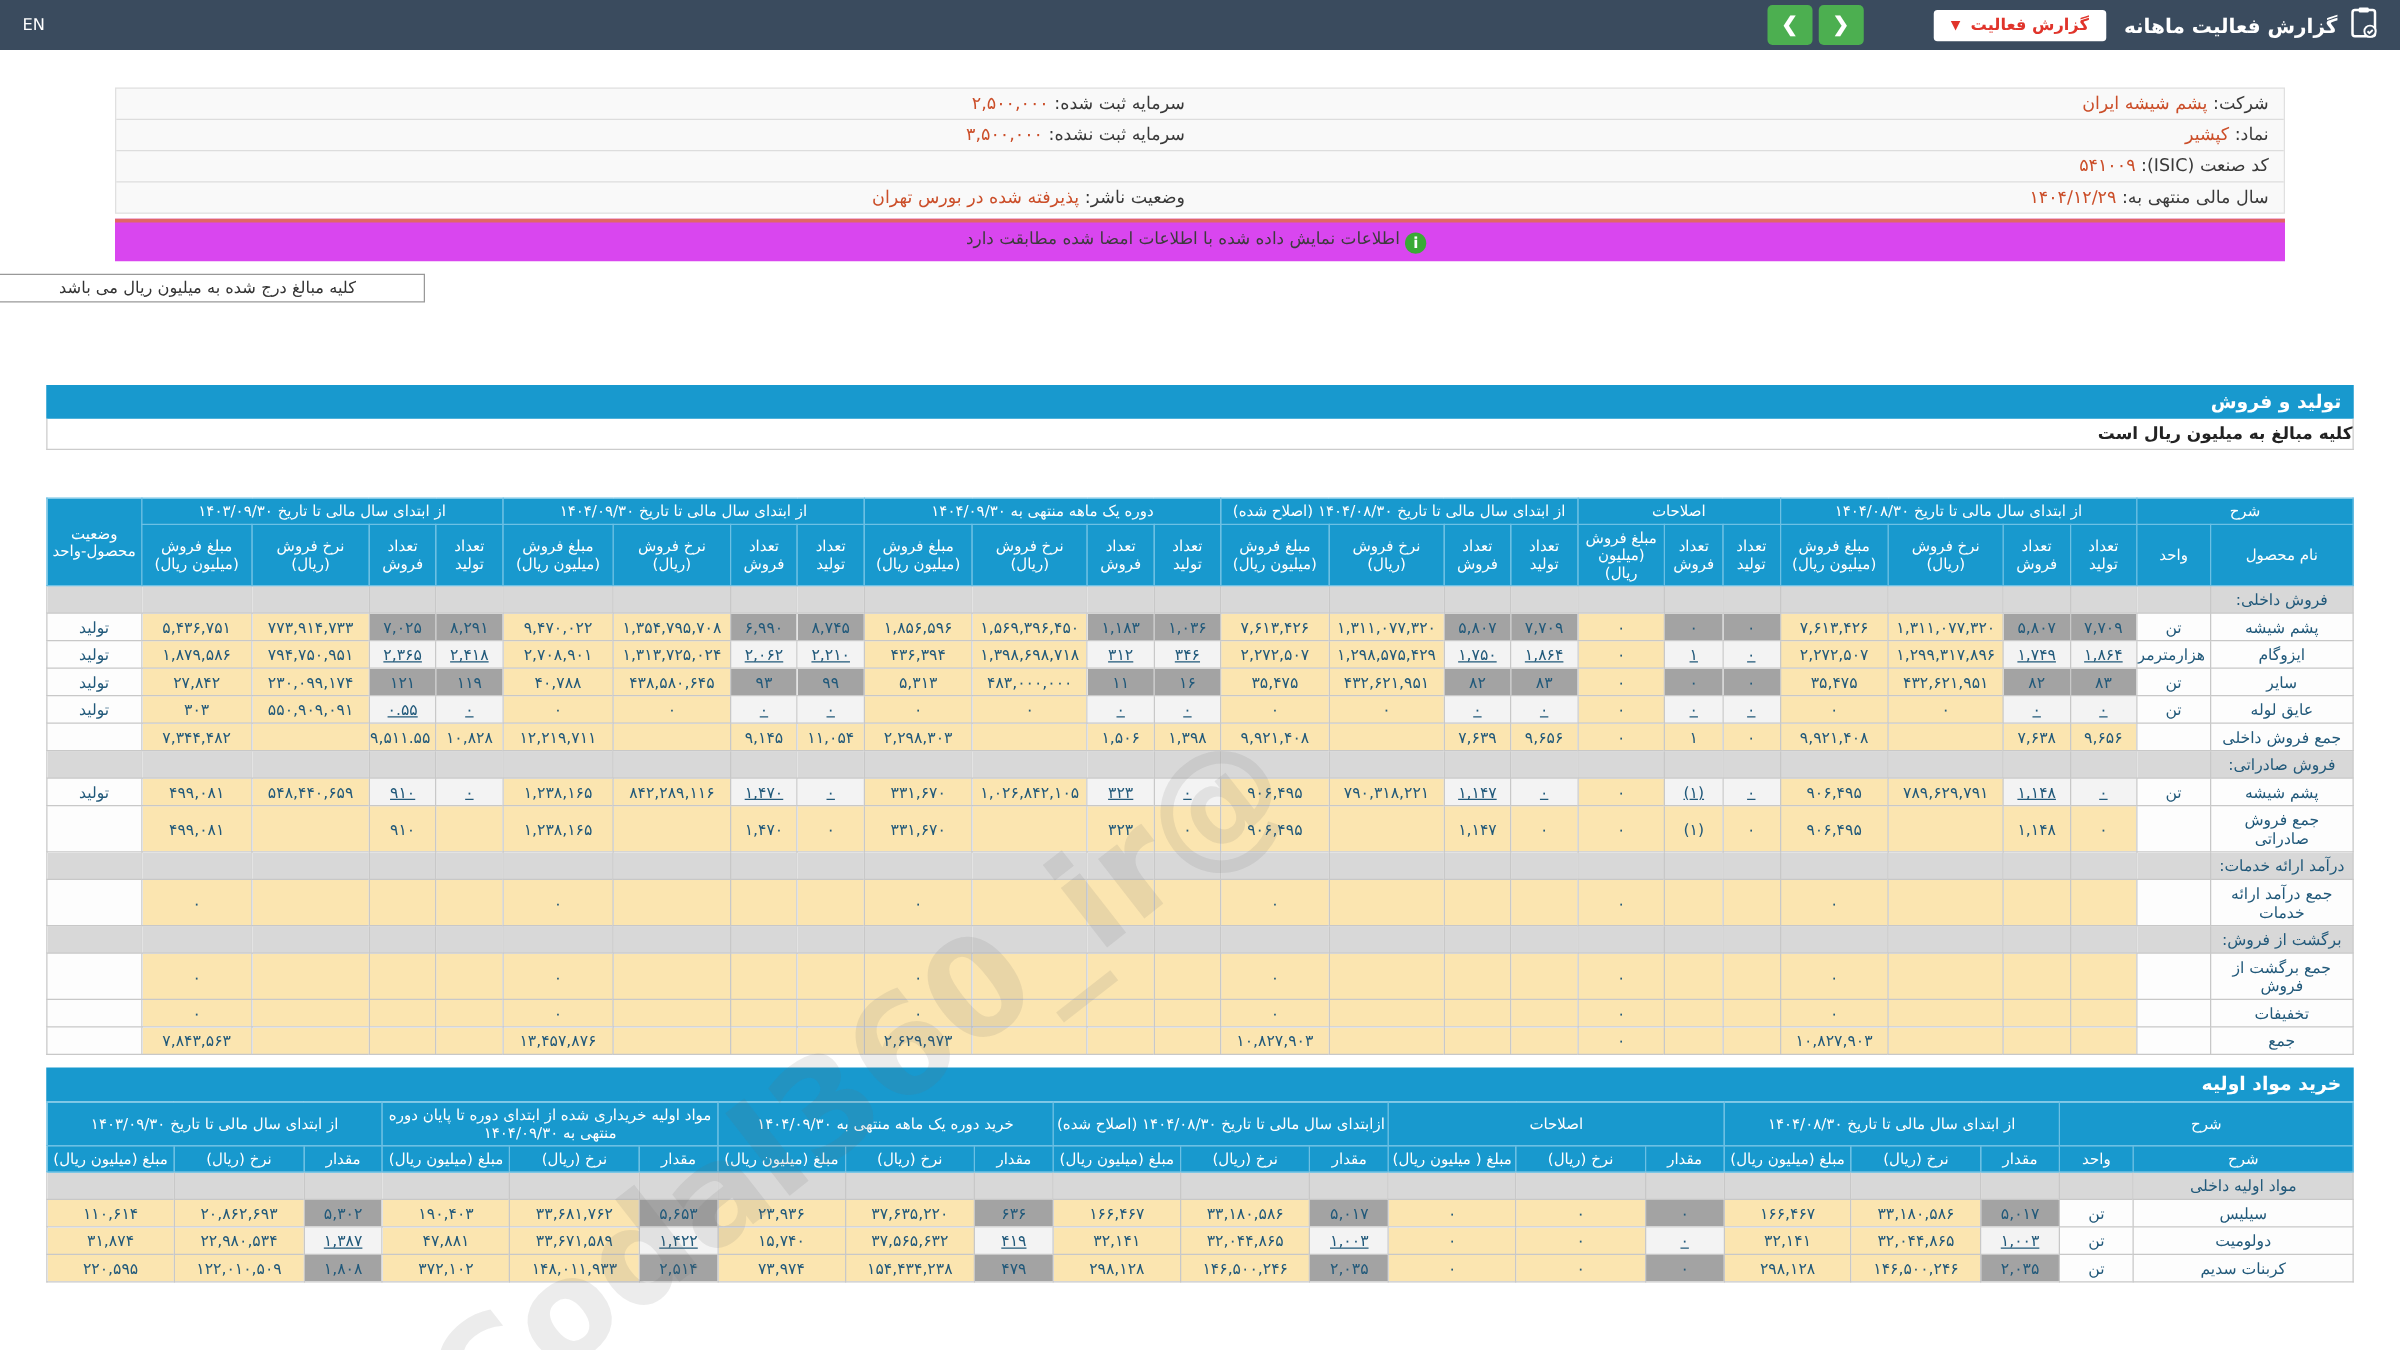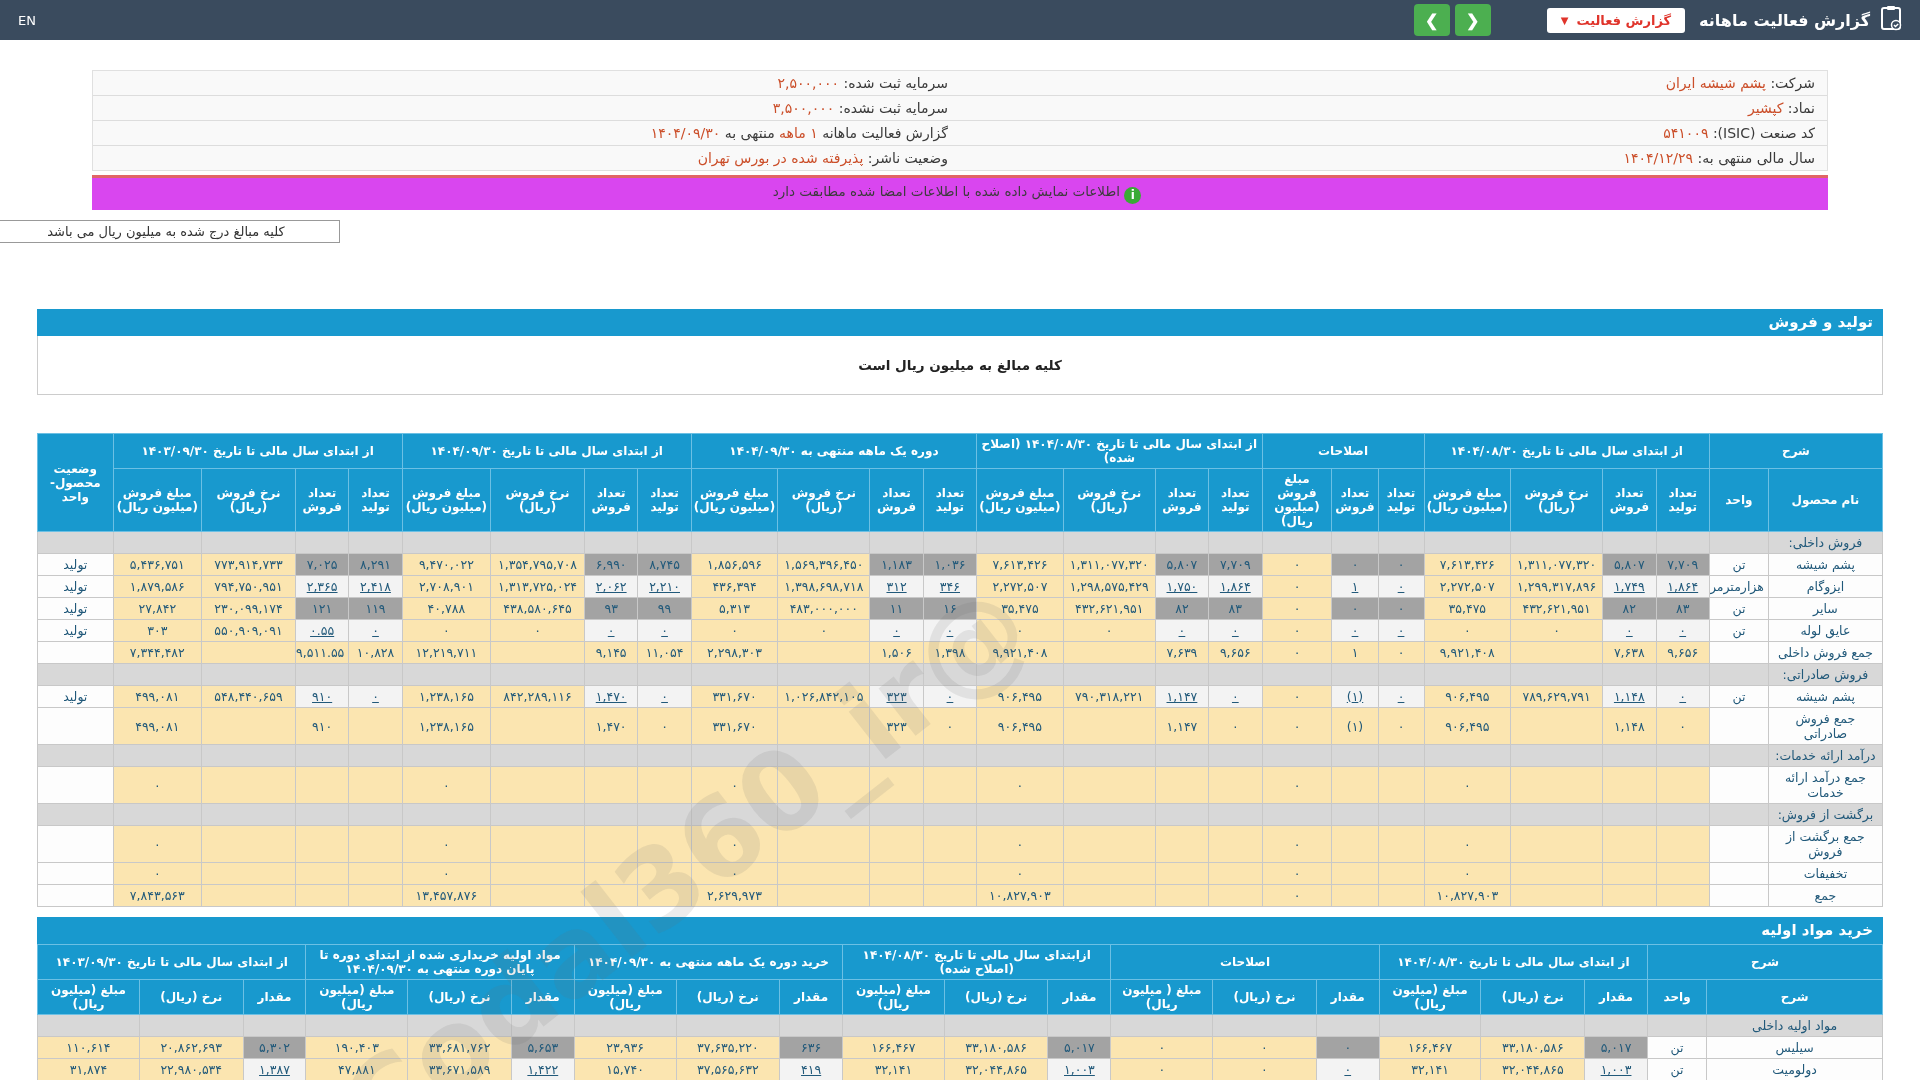--- a/index.html
+++ b/index.html
@@ -29,26 +29,26 @@
   .info-icon { display:inline-block; width:17px; height:17px; border-radius:50%;
     background:#3aaa35; color:#fff; font-weight:bold; font-size:12px; line-height:17px;
     text-align:center; vertical-align:-3px; margin-right:6px; font-style:normal; }
   .note-box { margin:10px 0 0 0; margin-right:1580px; width:348px; border:1px solid #999;
     background:#fff; font-size:13px; color:#333; padding:3px 8px; text-align:center; }
   
   
   .content { margin:0 37px; position:relative; }
   .bluebar { background:#1899ce; color:#fff; font-weight:bold; font-size:15px;
     padding:4px 10px 5px; margin-top:0; }
-  .noterow { border:1px solid #ccc; border-top:none; text-align:center; font-weight:bold;
-    font-size:13.5px; color:#222; padding:21px 0; }
+  .noterow { border:1px solid #ccc; border-top:none; font-weight:bold;
+    font-size:13.5px; color:#222; padding:4px 0; }
   .gap-lg { height:66px; } .gap-md { height:38px; } .gap-sm { height:10px; }
   
   table.rep { width:100%; border-collapse:collapse; table-layout:fixed; }
-  table.rep th { background:#1899ce; color:#fff; font-size:12px; font-weight:bold;
+  table.rep th { background:#1899ce; color:#fff; font-size:12px; font-weight:normal;
     border:1px solid #6cc0e4; padding:3px 2px; }
   table.rep td { border:1px solid #c8c8c8; font-size:12.5px; padding:3px 4px;
     text-align:center; color:#21597a; overflow:hidden; }
   td.name-cell { text-align:right; color:#2b2b2b; padding-right:7px; background:#fdfdfd; }
   td.unit-cell, td.status-cell { background:#fdfdfd; color:#2b2b2b; }
   .bg-cream { background:#fbe5b0; }
   .bg-blue  { background:#a3a3a3; }
   .bg-plain { background:#f3f3f3;text-decoration:underline; }
   td.section-cell { background:#d8d8d8; }
   td.section-name { background:#d8d8d8; text-align:right; font-weight:normal;
@@ -102,23 +102,20 @@
     <div class="info-cell">
       <span>سرمایه ثبت نشده:</span>
       <span class="val">۳,۵۰۰,۰۰۰</span>
     </div>
   </div>
   <div class="info-row">
     <div class="info-cell">
       <span>کد صنعت (ISIC):</span>
       <span class="val">۵۴۱۰۰۹</span>
     </div>
-    <div class="info-cell">
-      <span>گزارش فعالیت ماهانه </span><span class="hl">۱ ماهه</span><span> منتهی به </span><span class="hl">۱۴۰۴/۰۹/۳۰</span>
-    </div>
   </div>
   <div class="info-row">
     <div class="info-cell">
       <span>سال مالی منتهی به:</span>
       <span class="val">۱۴۰۴/۱۲/۲۹</span>
     </div>
     <div class="info-cell">
       <span>وضعیت ناشر:</span>
       <span class="val">پذیرفته شده در بورس تهران</span>
     </div>

